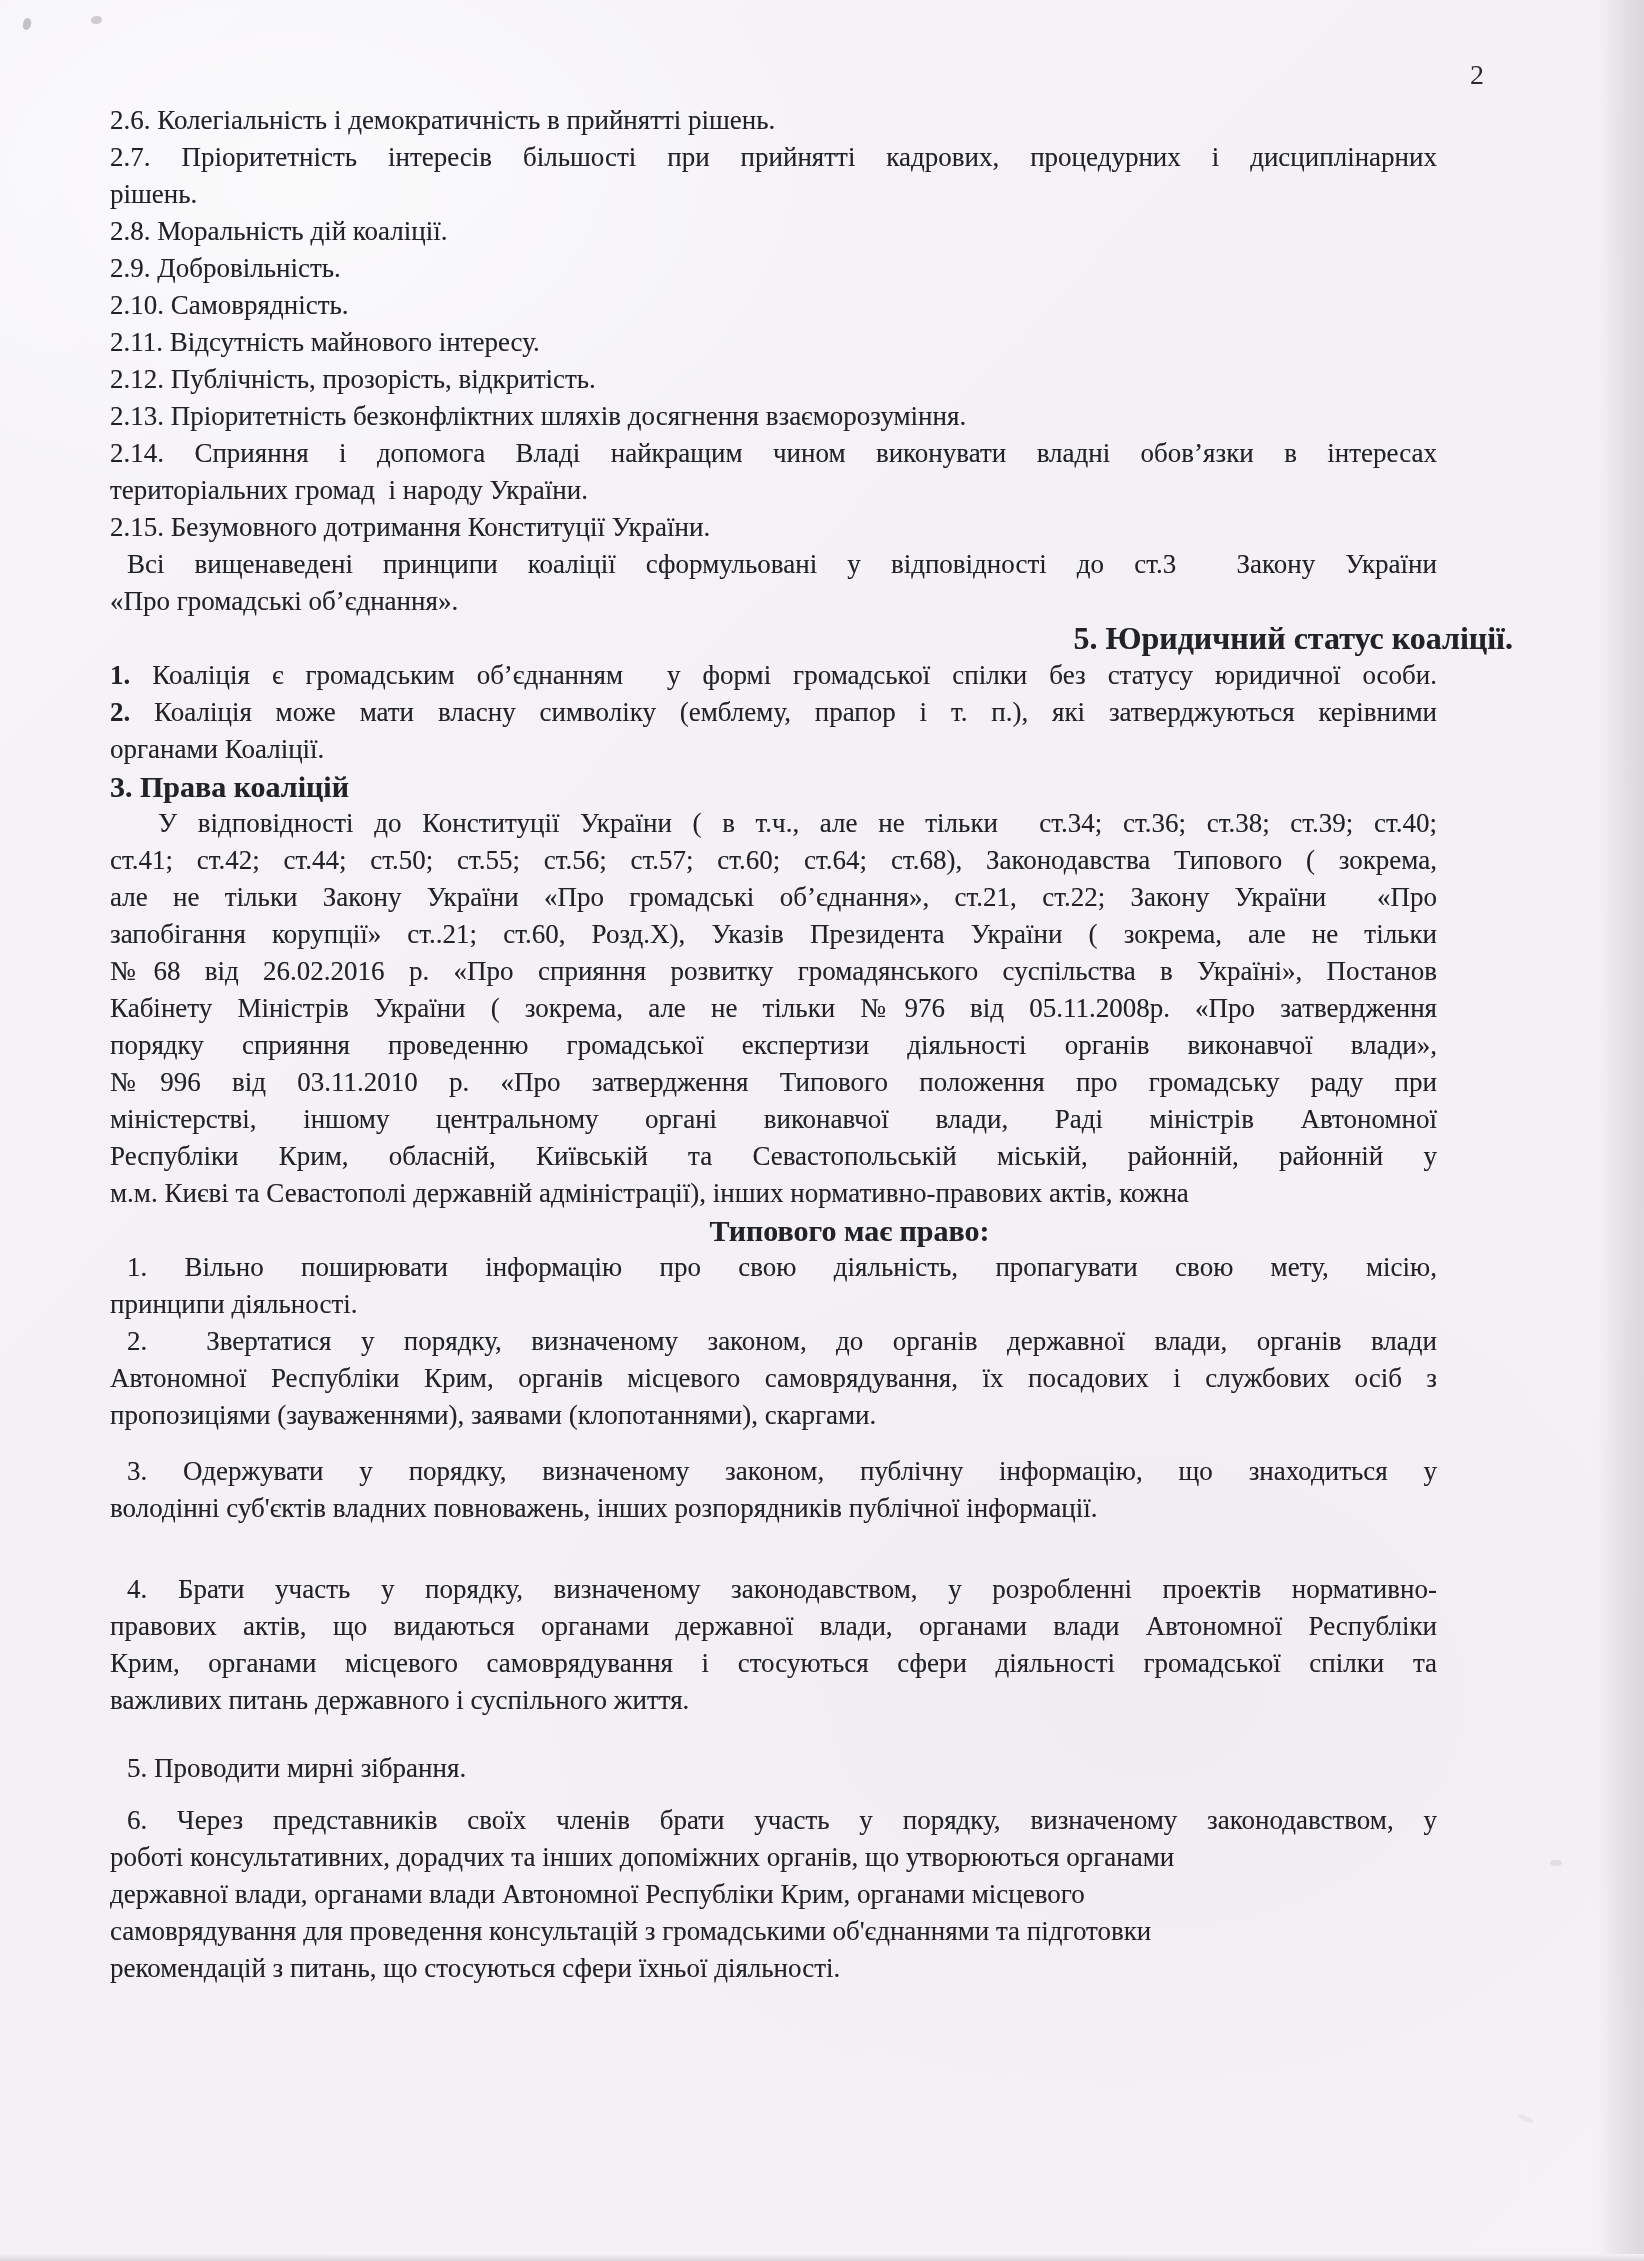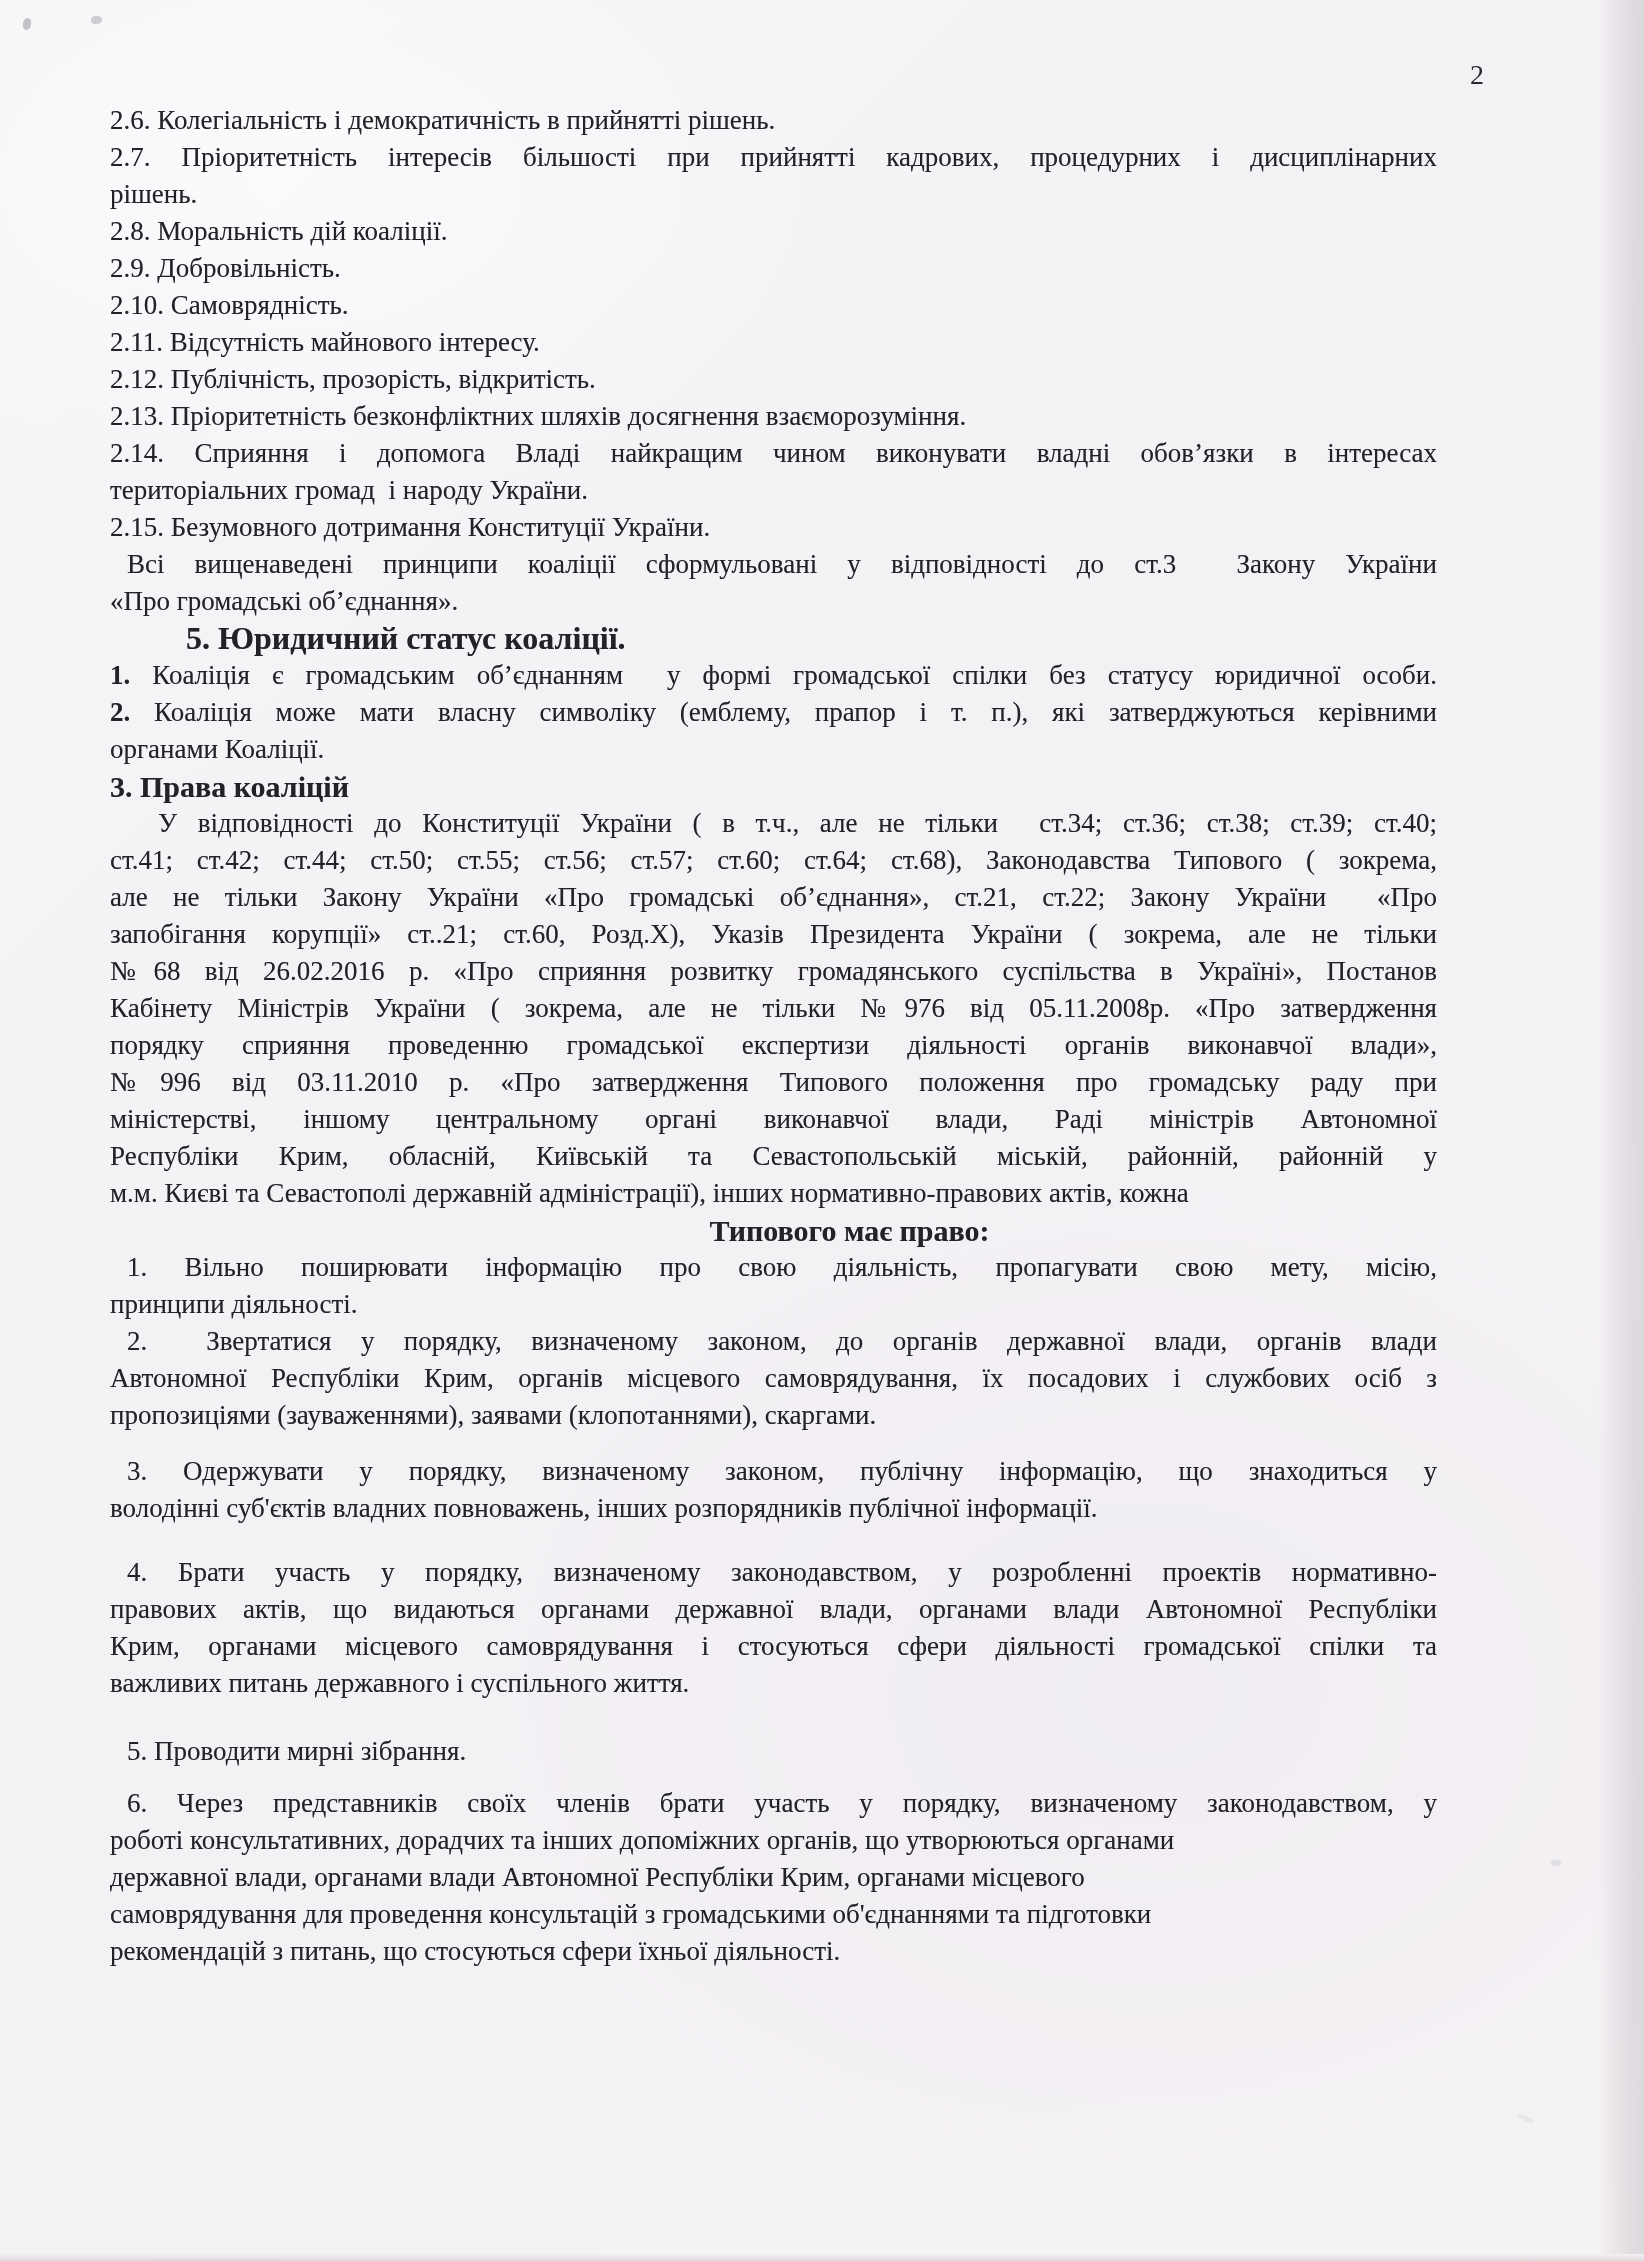--- a/index.html
+++ b/index.html
@@ -67,26 +67,26 @@
     text-shadow: 0 0 0.6px rgba(35,34,45,0.35);
   }
   .ln { height: 37px; white-space: normal; }
   .j  { text-align: justify; text-align-last: justify; }
   .ind-s { padding-left: 17px; }
   .ind-l { padding-left: 48px; }
   .g22 { margin-top: 0; }
   .g30 { margin-top: 19.3px; }
   .g36 { margin-top: 31px; }
   .g38 { margin-top: 15px; }
-  .g42 { margin-top: 27px; }
+  .g42 { margin-top: 44px; }
   .b { font-weight: bold; }
   .h1 {
     font-weight: bold;
     font-size: 32px;
-    text-align: left;
+    text-align: right;
     transform: translateX(76px);
   }
   .h2 {
     font-weight: bold;
     font-size: 30px;
     text-align: center;
     transform: translateX(76px);
   }
   .hb { font-weight: bold; font-size: 30px; }
 </style>

